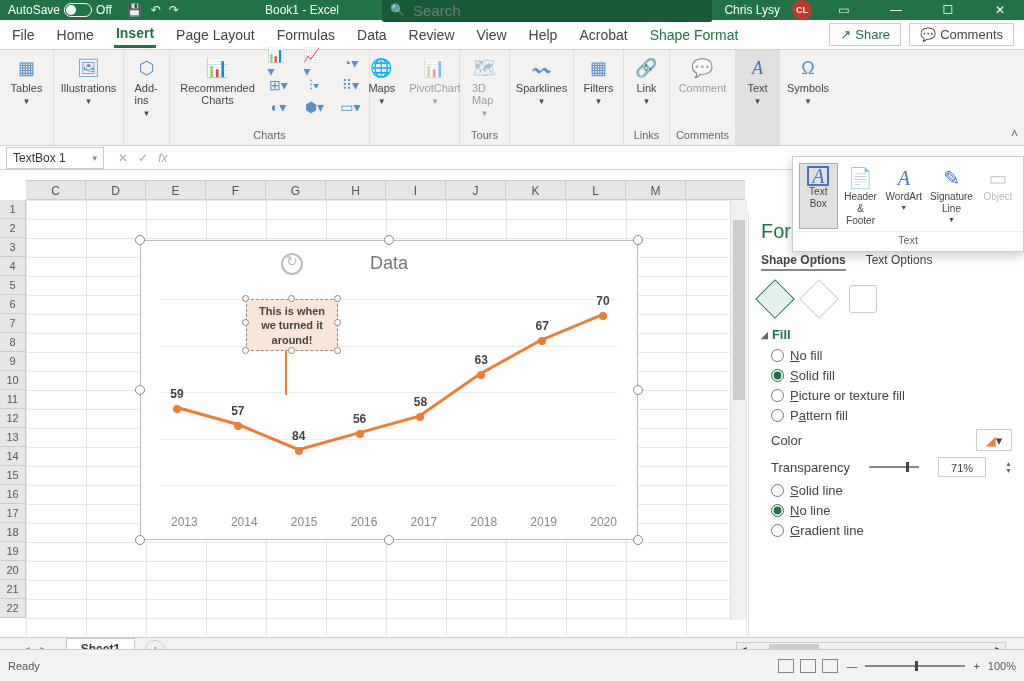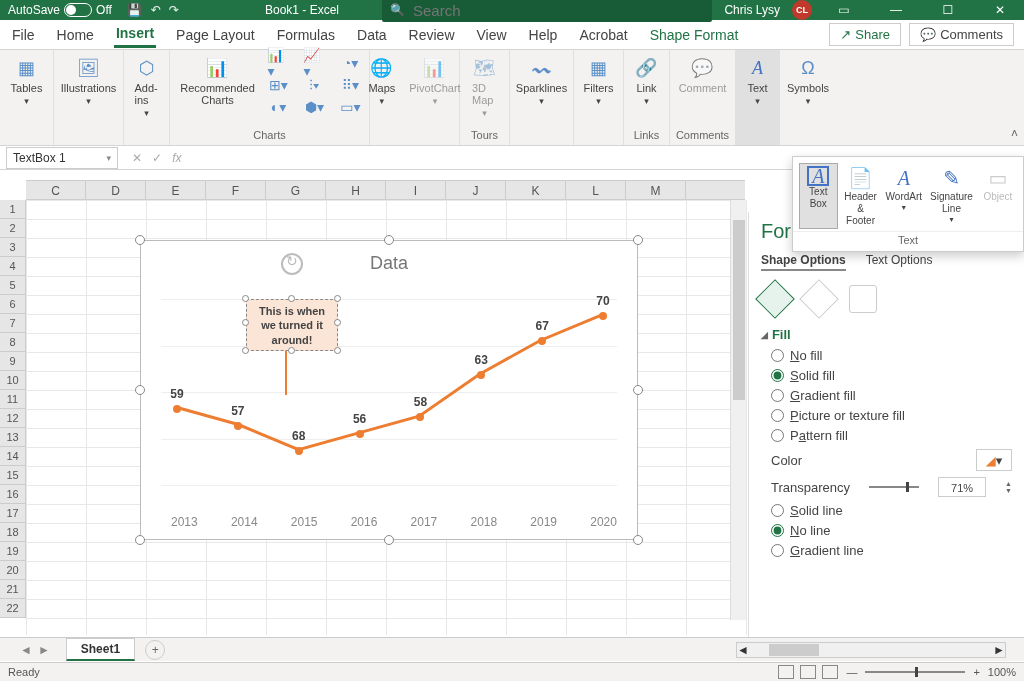--- a/index.html
+++ b/index.html
@@ -35,21 +35,21 @@
 .rgroup .items { display: flex; gap: 6px; align-items: flex-start; }
 .rbtn { display: flex; flex-direction: column; align-items: center; gap: 2px; font-size: 11px; color: #444; padding: 2px 4px; cursor: pointer; }
 .rbtn .ico { width: 24px; height: 24px; display: flex; align-items: center; justify-content: center; font-size: 18px; color: #5b8fc7; }
 .rgroup .label { font-size: 11px; color: #666; padding-bottom: 2px; }
 .chartgrid { display: grid; grid-template-columns: repeat(3, 26px); gap: 4px 10px; }
 .chartgrid span { width: 22px; height: 18px; display: inline-flex; align-items: center; justify-content: center; color: #5b8fc7; font-size: 14px; }
 .ribbon-collapse { position: absolute; right: 6px; bottom: 4px; color: #666; cursor: pointer; }
 
 
 .formulabar { height: 24px; border-bottom: 1px solid #d4d4d4; display: flex; align-items: center; background: #fff; }
-.namebox { width: 112px; height: 22px; border: 1px solid #ccc; margin: 0 6px; display: flex; align-items: center; padding: 0 6px; font-size: 12px; justify-content: space-between; }
+.namebox { width: 98px; height: 22px; border: 1px solid #ccc; margin: 0 6px; display: flex; align-items: center; padding: 0 6px; font-size: 12px; justify-content: space-between; }
 .fxbtns { display: flex; gap: 10px; color: #aaa; padding: 0 8px; }
 .fxinput { flex: 1; border: none; outline: none; height: 22px; }
 
 
 .gridarea { position: absolute; top: 180px; left: 0; width: 745px; height: 455px; background: #fff; }
 .colheads { position: absolute; top: 0; left: 26px; right: 0; height: 20px; display: flex; background: #e6e6e6; border-bottom: 1px solid #ccc; border-top: 1px solid #ccc; }
 .colheads div { width: 60px; text-align: center; font-size: 12px; color: #555; border-right: 1px solid #ccc; line-height: 20px; }
 .rowheads { position: absolute; top: 20px; left: 0; width: 26px; background: #e6e6e6; border-right: 1px solid #ccc; }
 .rowheads div { height: 19px; text-align: center; font-size: 11px; color: #555; border-bottom: 1px solid #ccc; line-height: 19px; }
 .cells { position: absolute; top: 20px; left: 26px; right: 0; bottom: 0; }
@@ -105,21 +105,21 @@
 
 
 .sheettabs { position: absolute; bottom: 20px; left: 0; right: 0; height: 24px; background: #f3f2f1; border-top: 1px solid #ccc; display: flex; align-items: center; font-size: 12px; padding-left: 20px; gap: 4px; }
 .sheettabs .nav { display: flex; gap: 6px; color: #888; margin-right: 12px; }
 .stab { padding: 3px 14px; background: #fff; border: 1px solid #ccc; border-bottom: 2px solid #217346; font-weight: 600; }
 .addsheet { width: 20px; height: 20px; border: 1px solid #ccc; border-radius: 50%; display: flex; align-items: center; justify-content: center; margin-left: 6px; color: #666; }
 .hscroll { position: absolute; right: 18px; width: 270px; height: 16px; background: #f0f0f0; border: 1px solid #ccc; display: flex; align-items: center; }
 .hscroll .thumb { width: 50px; height: 12px; background: #ccc; margin-left: 20px; }
 
 
-.statusbar { position: absolute; bottom: 0; left: 0; right: 0; height: 19px; background: #f3f2f1; border-top: 1px solid #ccc; display: flex; align-items: center; font-size: 11px; color: #555; padding: 0 8px; }
+.statusbar { position: absolute; bottom: 0; left: 0; right: 0; height: 32px; background: #f3f2f1; border-top: 1px solid #ccc; display: flex; align-items: center; font-size: 11px; color: #555; padding: 0 8px; }
 .statusbar .zoomctrls { margin-left: auto; display: flex; align-items: center; gap: 8px; }
 .viewbtns { display: flex; gap: 6px; }
 .viewbtns span { width: 16px; height: 14px; border: 1px solid #888; }
 .zoomslider { width: 100px; height: 2px; background: #888; position: relative; }
 .zoomslider::after { content:""; position:absolute; left:50%; top:-4px; width:3px; height:10px; background:#444; }
 
 .vscroll { position: absolute; top: 200px; right: 278px; width: 16px; height: 420px; background: #f0f0f0; border-left: 1px solid #ddd; }
 .vscroll .thumb { width: 12px; height: 180px; background: #ccc; margin: 20px auto; }
 </style>
 </head>
@@ -415,21 +415,21 @@
         <div class="grid-h" style="top: 155.5px;"></div>
         <div class="grid-h" style="top: 202px;"></div>
         <svg class="lineplot" viewBox="0 0 458 218">
           <polyline points="16,125.9090909090909 76.85714285714286,142.8181818181818 137.71428571428572,168.1818181818182 198.57142857142858,151.27272727272728 259.42857142857144,134.36363636363637 320.2857142857143,92.09090909090908 381.14285714285717,58.27272727272728 442,32.90909090909091" fill="none" stroke="#ed7d31" stroke-width="3"></polyline>
         </svg>
         <div class="dot" style="left: 16px; top: 125.909px;"></div>
         <div class="datalabel" style="left: 16px; top: 103.909px;">59</div>
         <div class="dot" style="left: 76.8571px; top: 142.818px;"></div>
         <div class="datalabel" style="left: 76.8571px; top: 120.818px;">57</div>
         <div class="dot" style="left: 137.714px; top: 168.182px;"></div>
-        <div class="datalabel" style="left: 137.714px; top: 146.182px;">68</div>
+        <div class="datalabel" style="left: 137.714px; top: 146.182px;">84</div>
         <div class="dot" style="left: 198.571px; top: 151.273px;"></div>
         <div class="datalabel" style="left: 198.571px; top: 129.273px;">56</div>
         <div class="dot" style="left: 259.429px; top: 134.364px;"></div>
         <div class="datalabel" style="left: 259.429px; top: 112.364px;">58</div>
         <div class="dot" style="left: 320.286px; top: 92.0909px;"></div>
         <div class="datalabel" style="left: 320.286px; top: 70.0909px;">63</div>
         <div class="dot" style="left: 381.143px; top: 58.2727px;"></div>
         <div class="datalabel" style="left: 381.143px; top: 36.2727px;">67</div>
         <div class="dot" style="left: 442px; top: 32.9091px;"></div>
         <div class="datalabel" style="left: 442px; top: 10.9091px;">70</div>
@@ -485,24 +485,20 @@
   <div class="radio">
       <input type="radio" name="fill" style="">
       <label><u>N</u>o fill</label>
     </div>
   <div class="radio">
       <input type="radio" name="fill" checked="" style="">
       <label><u>S</u>olid fill</label>
     </div>
   <div class="radio">
       <input type="radio" name="fill" style="">
-      <label><u>G</u>radient fill</label>
-    </div>
-  <div class="radio">
-      <input type="radio" name="fill" style="">
       <label><u>P</u>icture or texture fill</label>
     </div>
   <div class="radio">
       <input type="radio" name="fill" style="">
       <label>P<u>a</u>ttern fill</label>
     </div>
   <div class="row-ctrl">
     <span>Color</span>
     <span class="colorbtn"><span style="color:#ed7d31">◢</span>▾</span>
   </div>

